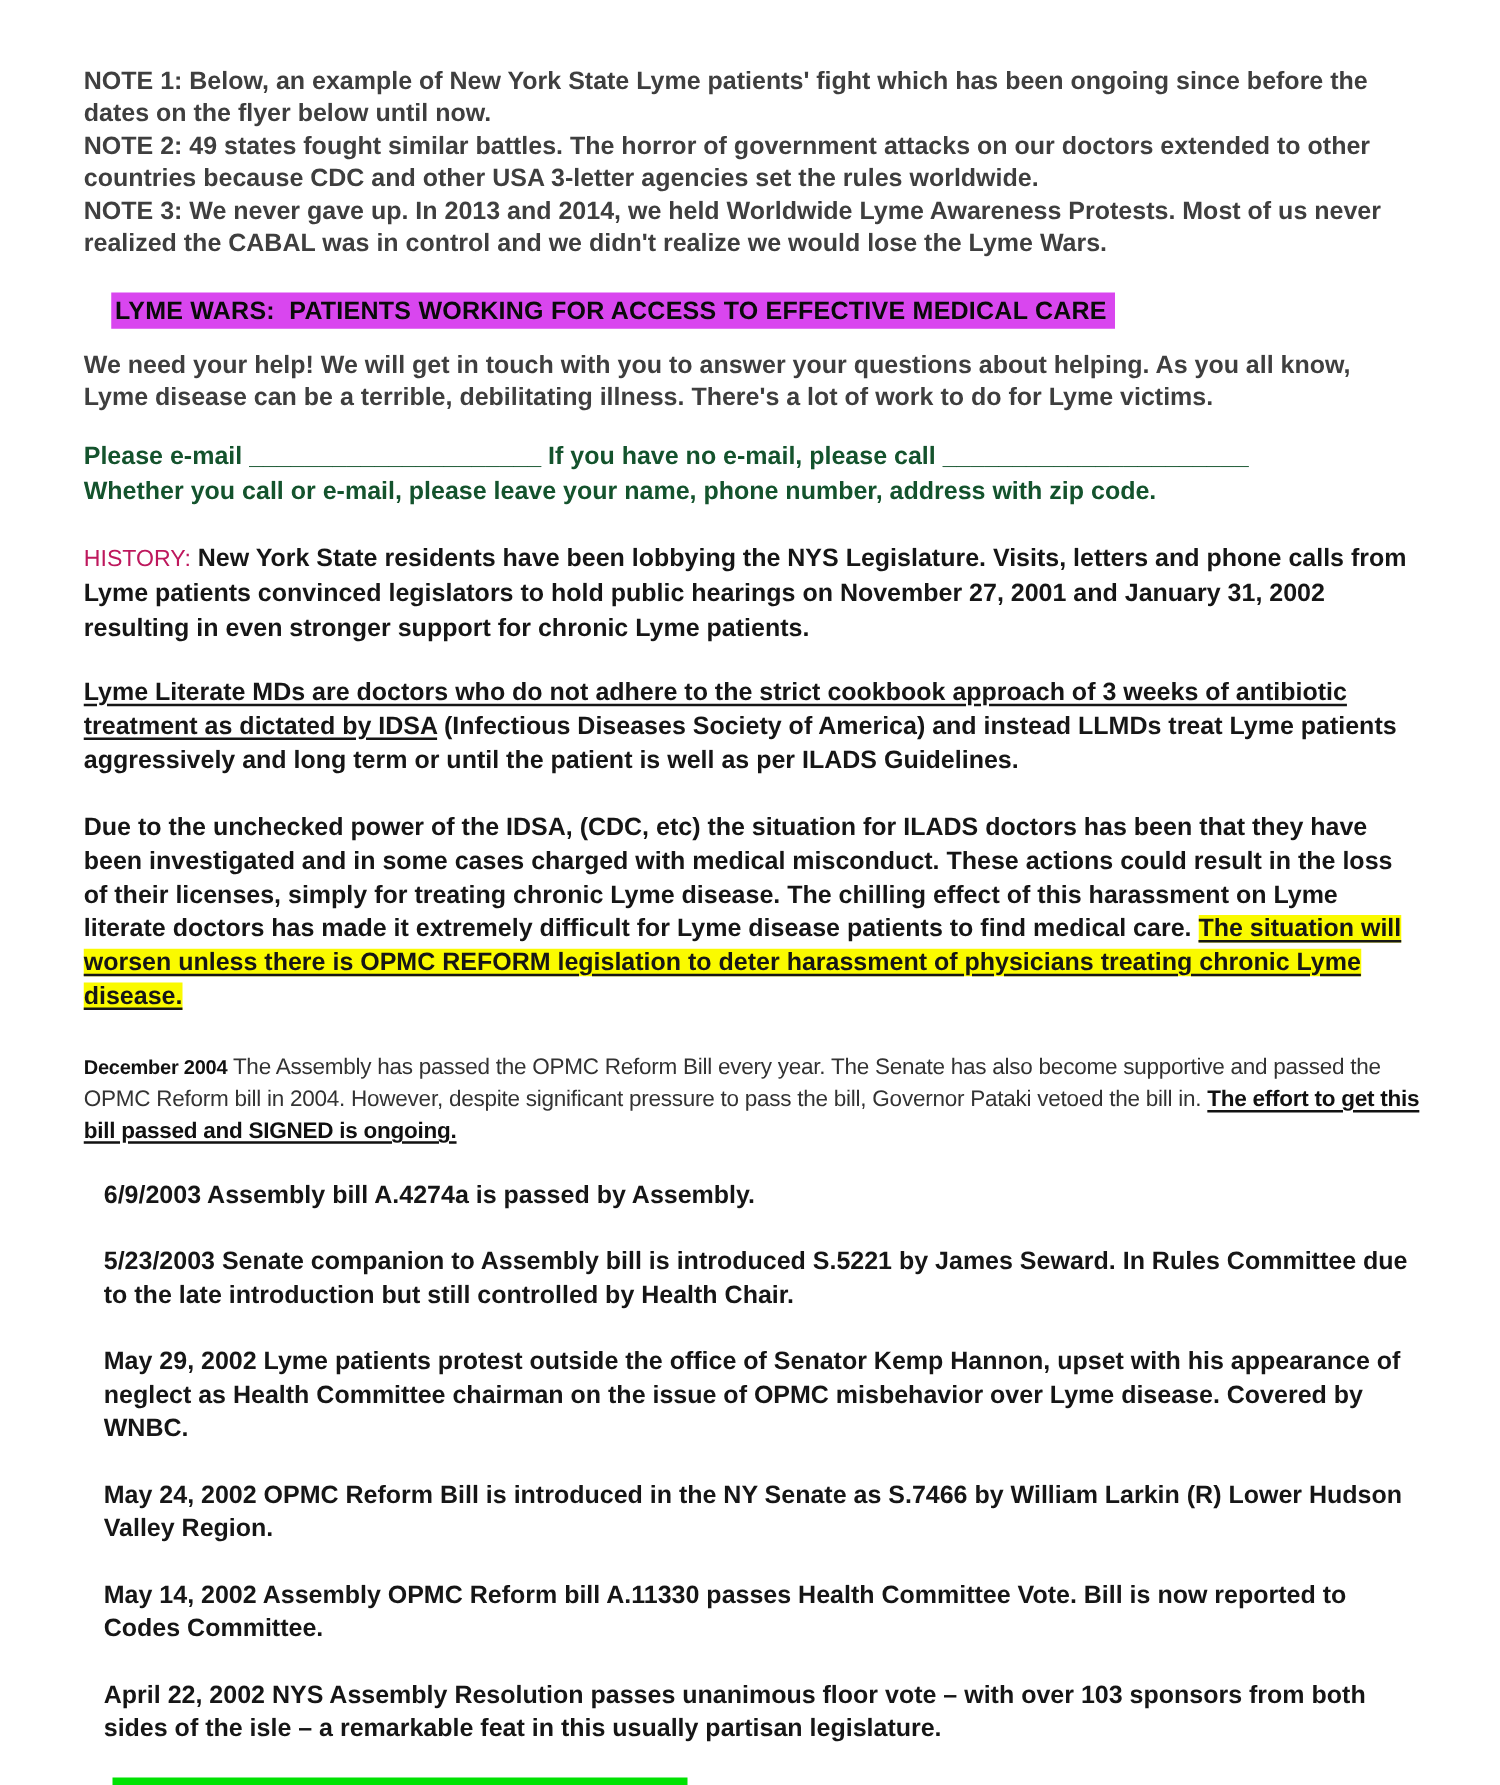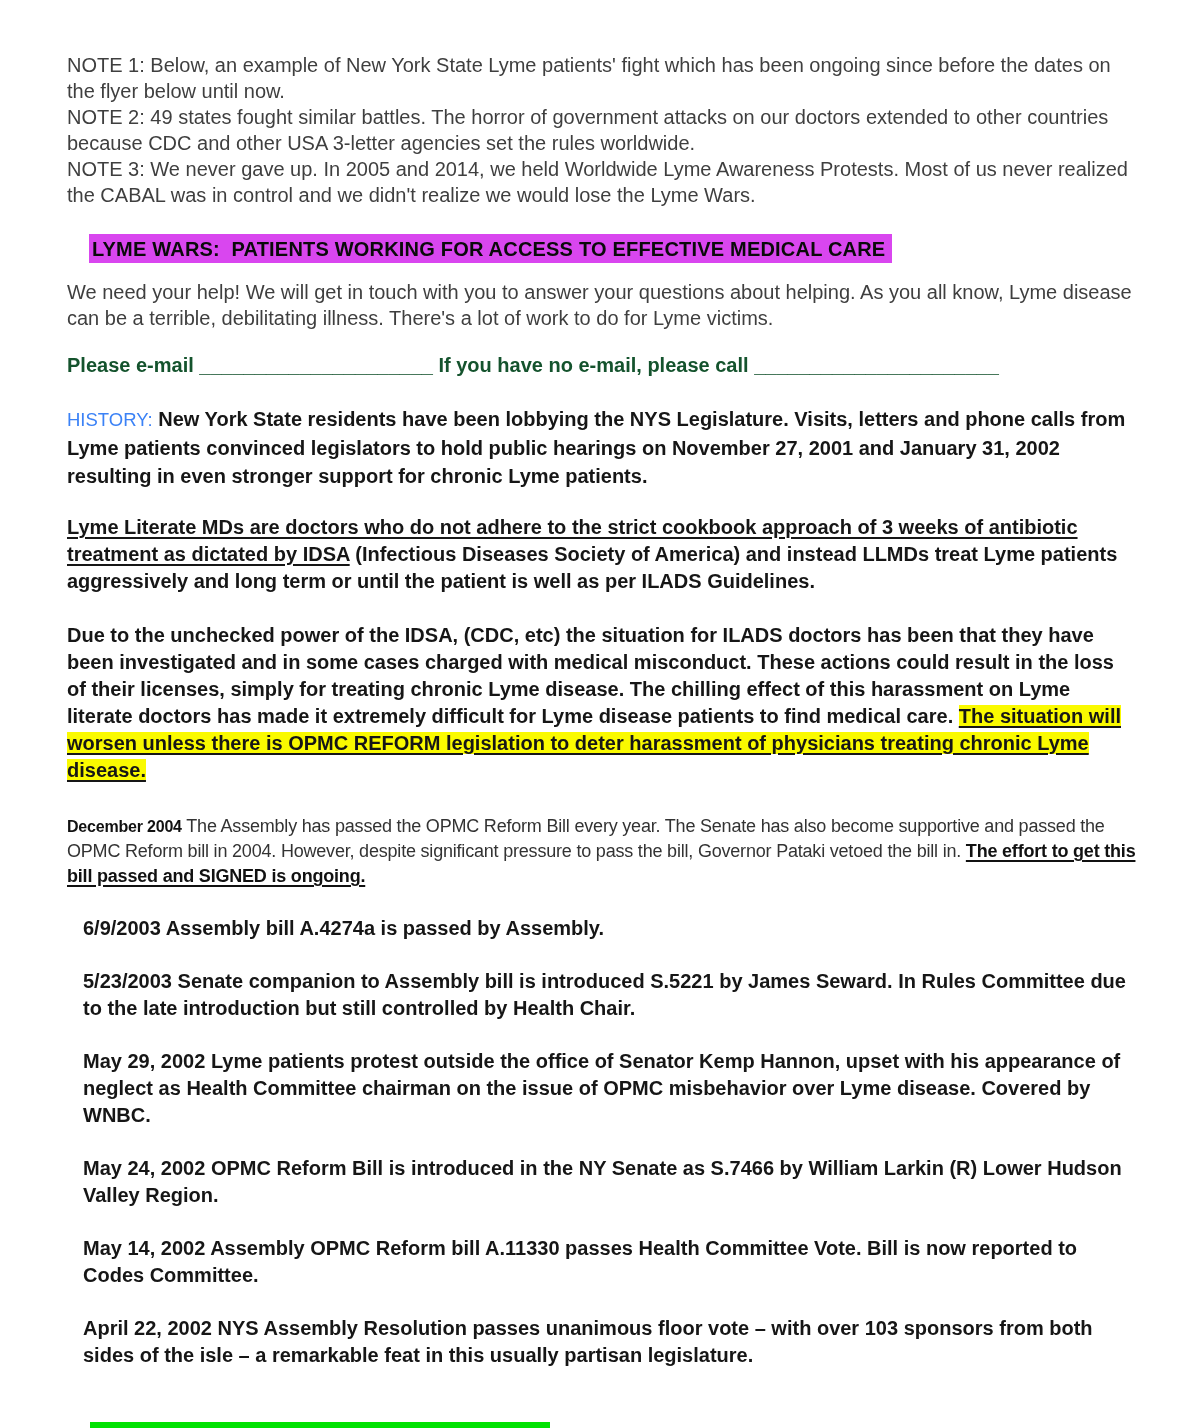--- a/index.html
+++ b/index.html
@@ -16,21 +16,21 @@
     width: 1200px;
     height: 1428px;
     background: #ffffff;
     padding: 52px 64px 0 67px;
   }
 
   .gray-regular {
     color: #3f3f3f;
     font-size: 20px;
     line-height: 26px;
-    font-weight: 400;
+    font-weight: 700;
   }
   .notes-block { margin-bottom: 0; }
 
   .headline-wrap { margin-top: 26px; margin-left: 22px; }
   .headline {
     display: inline-block;
     background: #d946ef;
     color: #0a0a0a;
     font-weight: 700;
     font-size: 20px;
@@ -48,21 +48,21 @@
     font-weight: 700;
     font-size: 20px;
     line-height: 28px;
   }
 
   .history {
     margin-top: 26px;
     font-size: 20px;
     line-height: 28px;
   }
-  .history-label { color: #3b82f6; font-weight: 400; font-size: 18.5px; }
+  .history-label { color: #be185d; font-weight: 400; font-size: 18.5px; }
   .history-text { color: #161616; font-weight: 700; }
 
   .llmd-block {
     margin-top: 24px;
     color: #161616;
     font-weight: 700;
     font-size: 20px;
     line-height: 27px;
   }
   .underlined { text-decoration: underline; text-decoration-thickness: 2px; text-underline-offset: 3px; }
@@ -109,32 +109,33 @@
   }
 </style>
 </head>
 <body>
 
 <div class="page">
 
   <div class="notes-block gray-regular">
     <div>NOTE 1: Below, an example of New York State Lyme patients' fight which has been ongoing since before the dates on the flyer below until now.</div>
     <div>NOTE 2: 49 states fought similar battles. The horror of government attacks on our doctors extended to other countries because CDC and other USA 3-letter agencies set the rules worldwide.</div>
-    <div>NOTE 3: We never gave up. In 2005 and 2014, we held Worldwide Lyme Awareness Protests. Most of us never realized the CABAL was in control and we didn't realize we would lose the Lyme Wars.</div>
+    <div>NOTE 3: We never gave up. In 2013 and 2014, we held Worldwide Lyme Awareness Protests. Most of us never realized the CABAL was in control and we didn't realize we would lose the Lyme Wars.</div>
   </div>
 
   <div class="headline-wrap">
     <span class="headline">LYME WARS:  PATIENTS WORKING FOR ACCESS TO EFFECTIVE MEDICAL CARE</span>
   </div>
 
   <div class="intro gray-regular">We need your help! We will get in touch with you to answer your questions about helping. As you all know, Lyme disease can be a terrible, debilitating illness. There's a lot of work to do for Lyme victims.</div>
 
   <div class="contact">
     <span>Please e-mail </span><span>_____________________</span><span> If you have no e-mail, please call </span><span>______________________</span>
     <br>
+    <span>Whether you call or e-mail, please leave your name, phone number, address with zip code.</span>
   </div>
 
   <div class="history">
     <span class="history-label">HISTORY:</span><span class="history-text"> New York State residents have been lobbying the NYS Legislature.  Visits, letters and phone calls from Lyme patients convinced legislators to hold public hearings on November 27, 2001 and January 31, 2002 resulting in even stronger support for chronic Lyme patients.</span>
   </div>
 
   <div class="llmd-block">
     <span class="underlined">Lyme Literate MDs are doctors who do not adhere to the strict cookbook approach of 3 weeks of antibiotic treatment as dictated by IDSA</span><span> (Infectious Diseases Society of America) and instead LLMDs treat Lyme patients aggressively and long term or until the patient is well as per ILADS Guidelines.</span>
     <br>
     <br>

